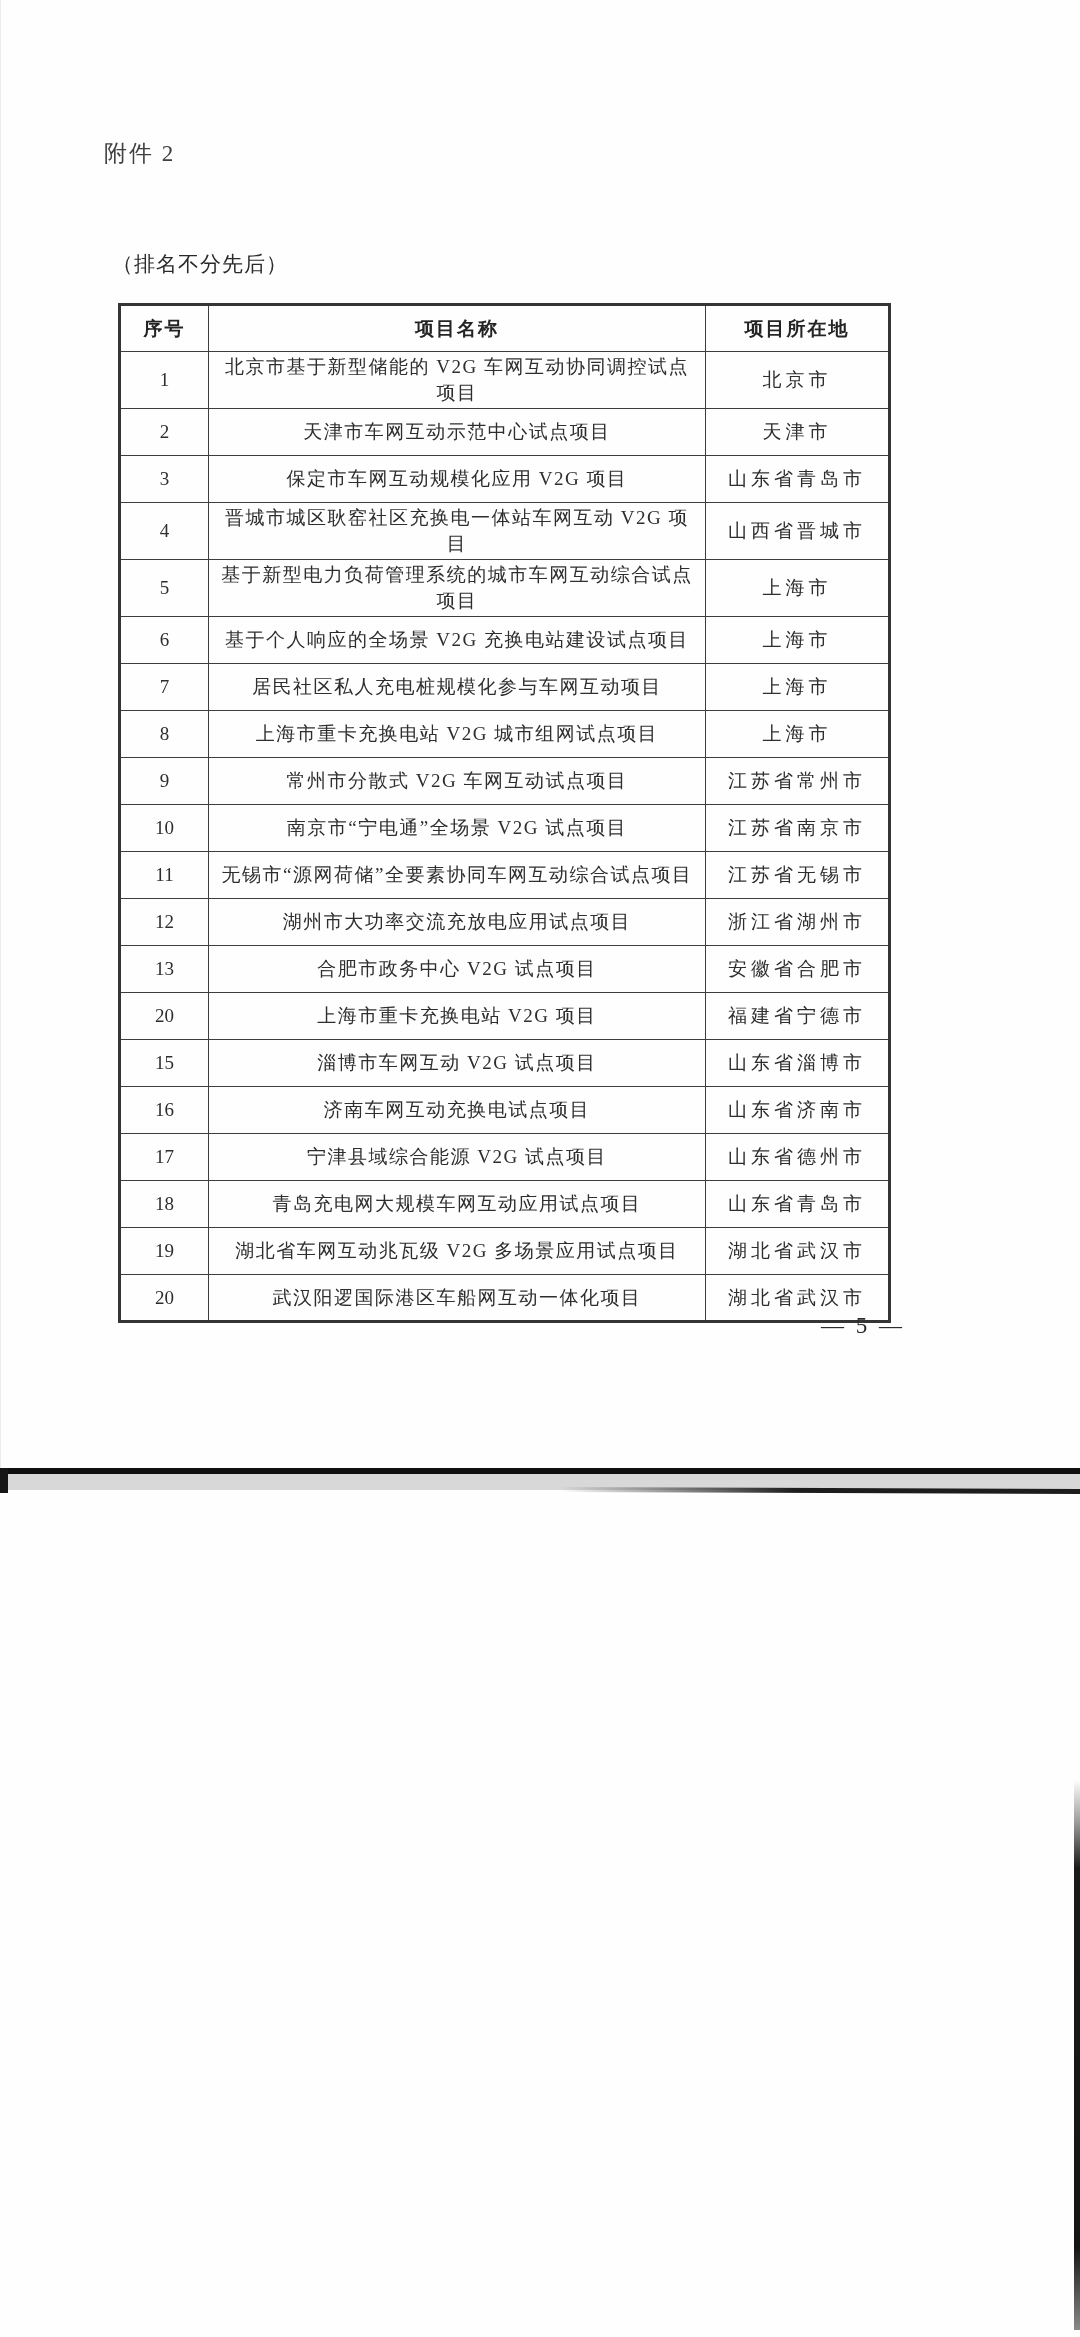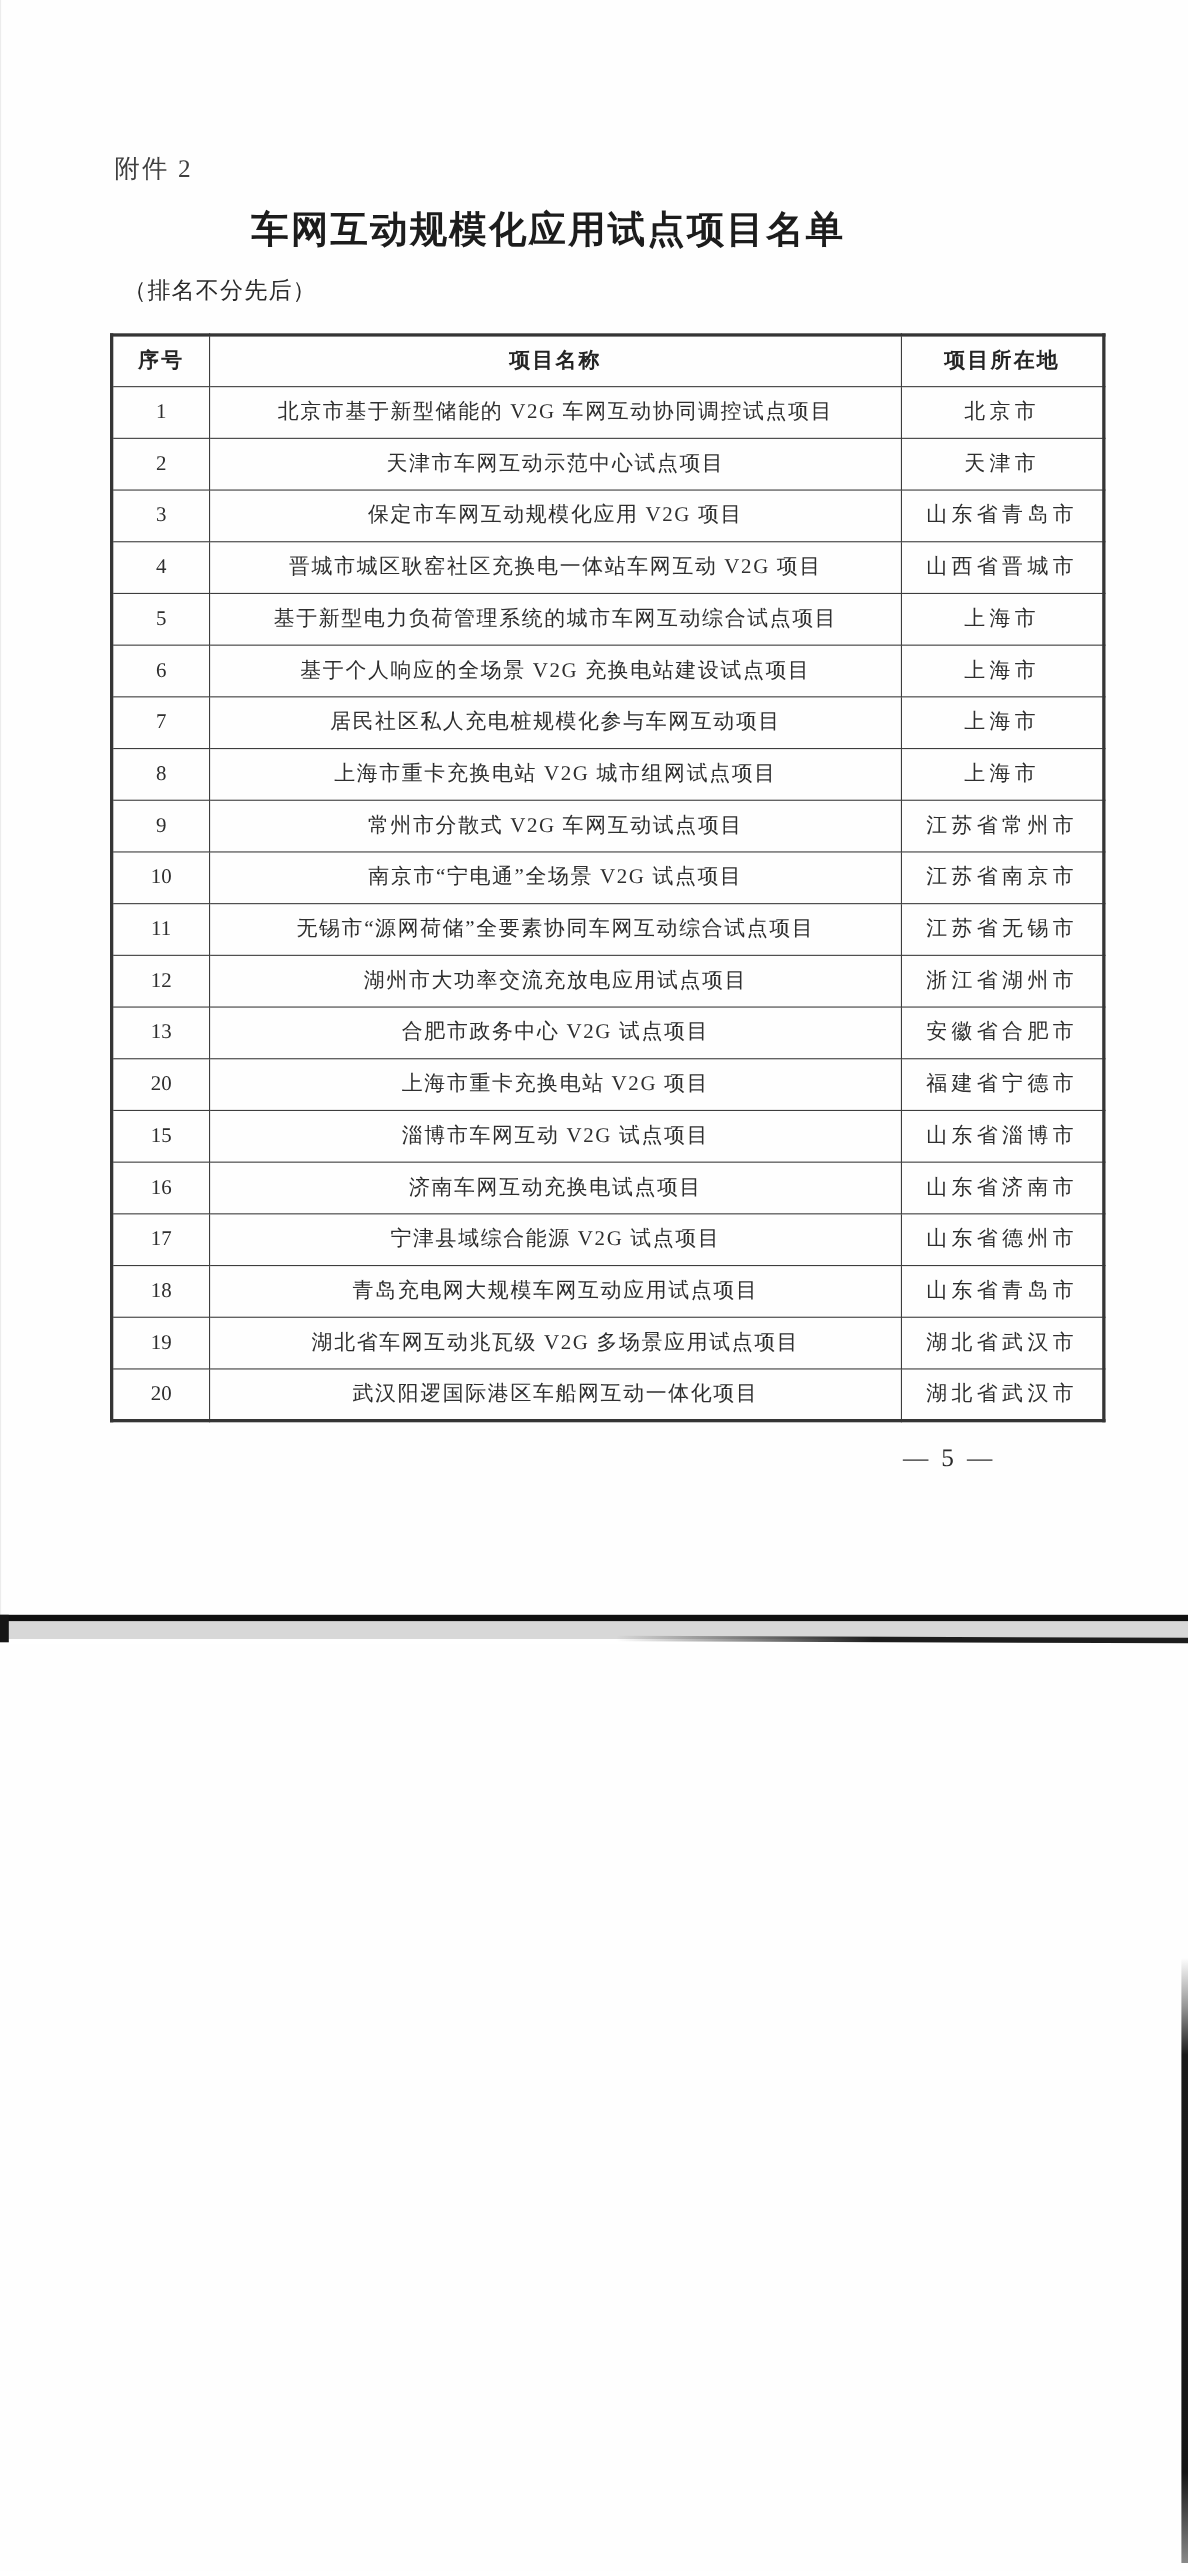--- a/index.html
+++ b/index.html
@@ -28,21 +28,21 @@
     position: absolute; left: 112px; top: 250px; width: 773px;
     font-size: 21px; color: #2a2a2a; letter-spacing: 1px;
   }
 
   table.projects {
     position: absolute;
     border-collapse: collapse; table-layout: fixed;
     border: 3px solid #353535;
     background: #fefefe;
   }
-  #table-p5 { left: 100px; top: 303px; width: 905px; }
+  #table-p5 { left: 118px; top: 303px; width: 773px; }
   table.projects th, table.projects td {
     border: 1.6px solid #3d3d3d;
     text-align: center; vertical-align: middle;
     padding: 2px 6px;
     font-size: 19px; line-height: 26px;
     color: #2e2e2e;
   }
   table.projects tr { height: 47px; }
   table.projects th { font-weight: bold; letter-spacing: 2px; font-size: 19px; color: #242424; }
   #table-p5 .c0 { width: 75px; }
@@ -71,21 +71,20 @@
   .right-edge-artifact {
     position: absolute; left: 1074px; top: 1780px; width: 6px; height: 550px;
     background: linear-gradient(to bottom, rgba(25,25,25,0) 0%, rgba(25,25,25,.45) 8%, #1a1a1a 16%, #151515 85%, rgba(21,21,21,.5) 100%);
   }
 </style>
 </head>
 <body>
 
 <div class="page" id="page5">
   <div class="attachment-label">附件 2</div>
-  <h1 class="doc-title">车网互动规模化应用试点项目名单</h1>
   <div class="doc-subtitle">（排名不分先后）</div>
   <table class="projects" id="table-p5">
       <thead>
         <tr>
           <th class="c0">序号</th>
           <th class="c1">项目名称</th>
           <th class="c2">项目所在地</th>
         </tr>
       </thead>
       <tbody>

